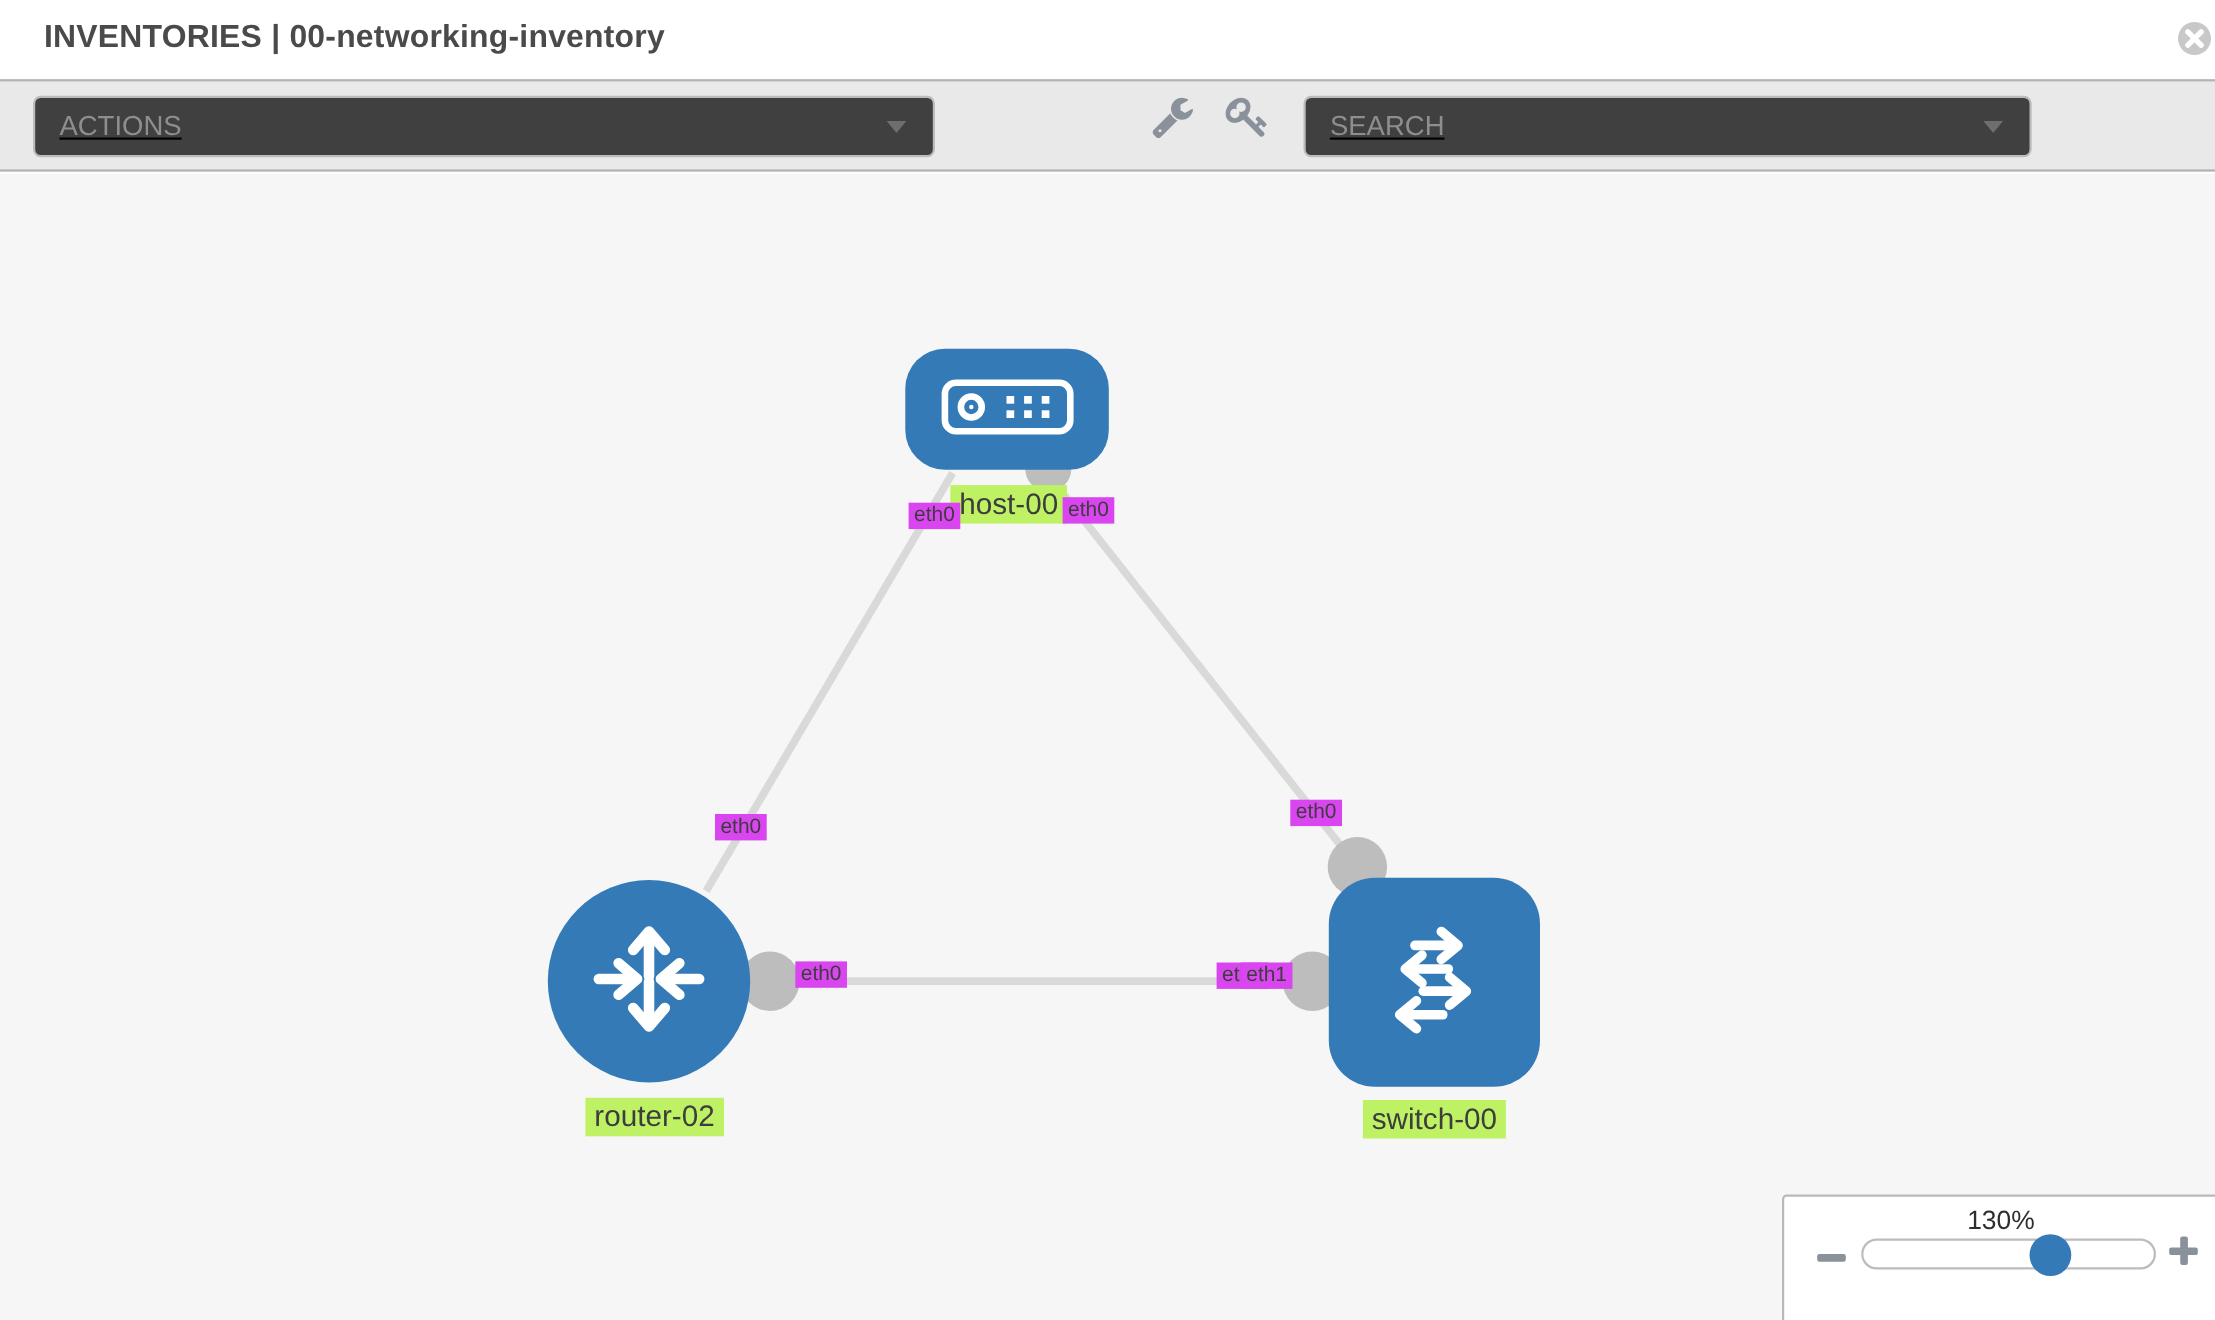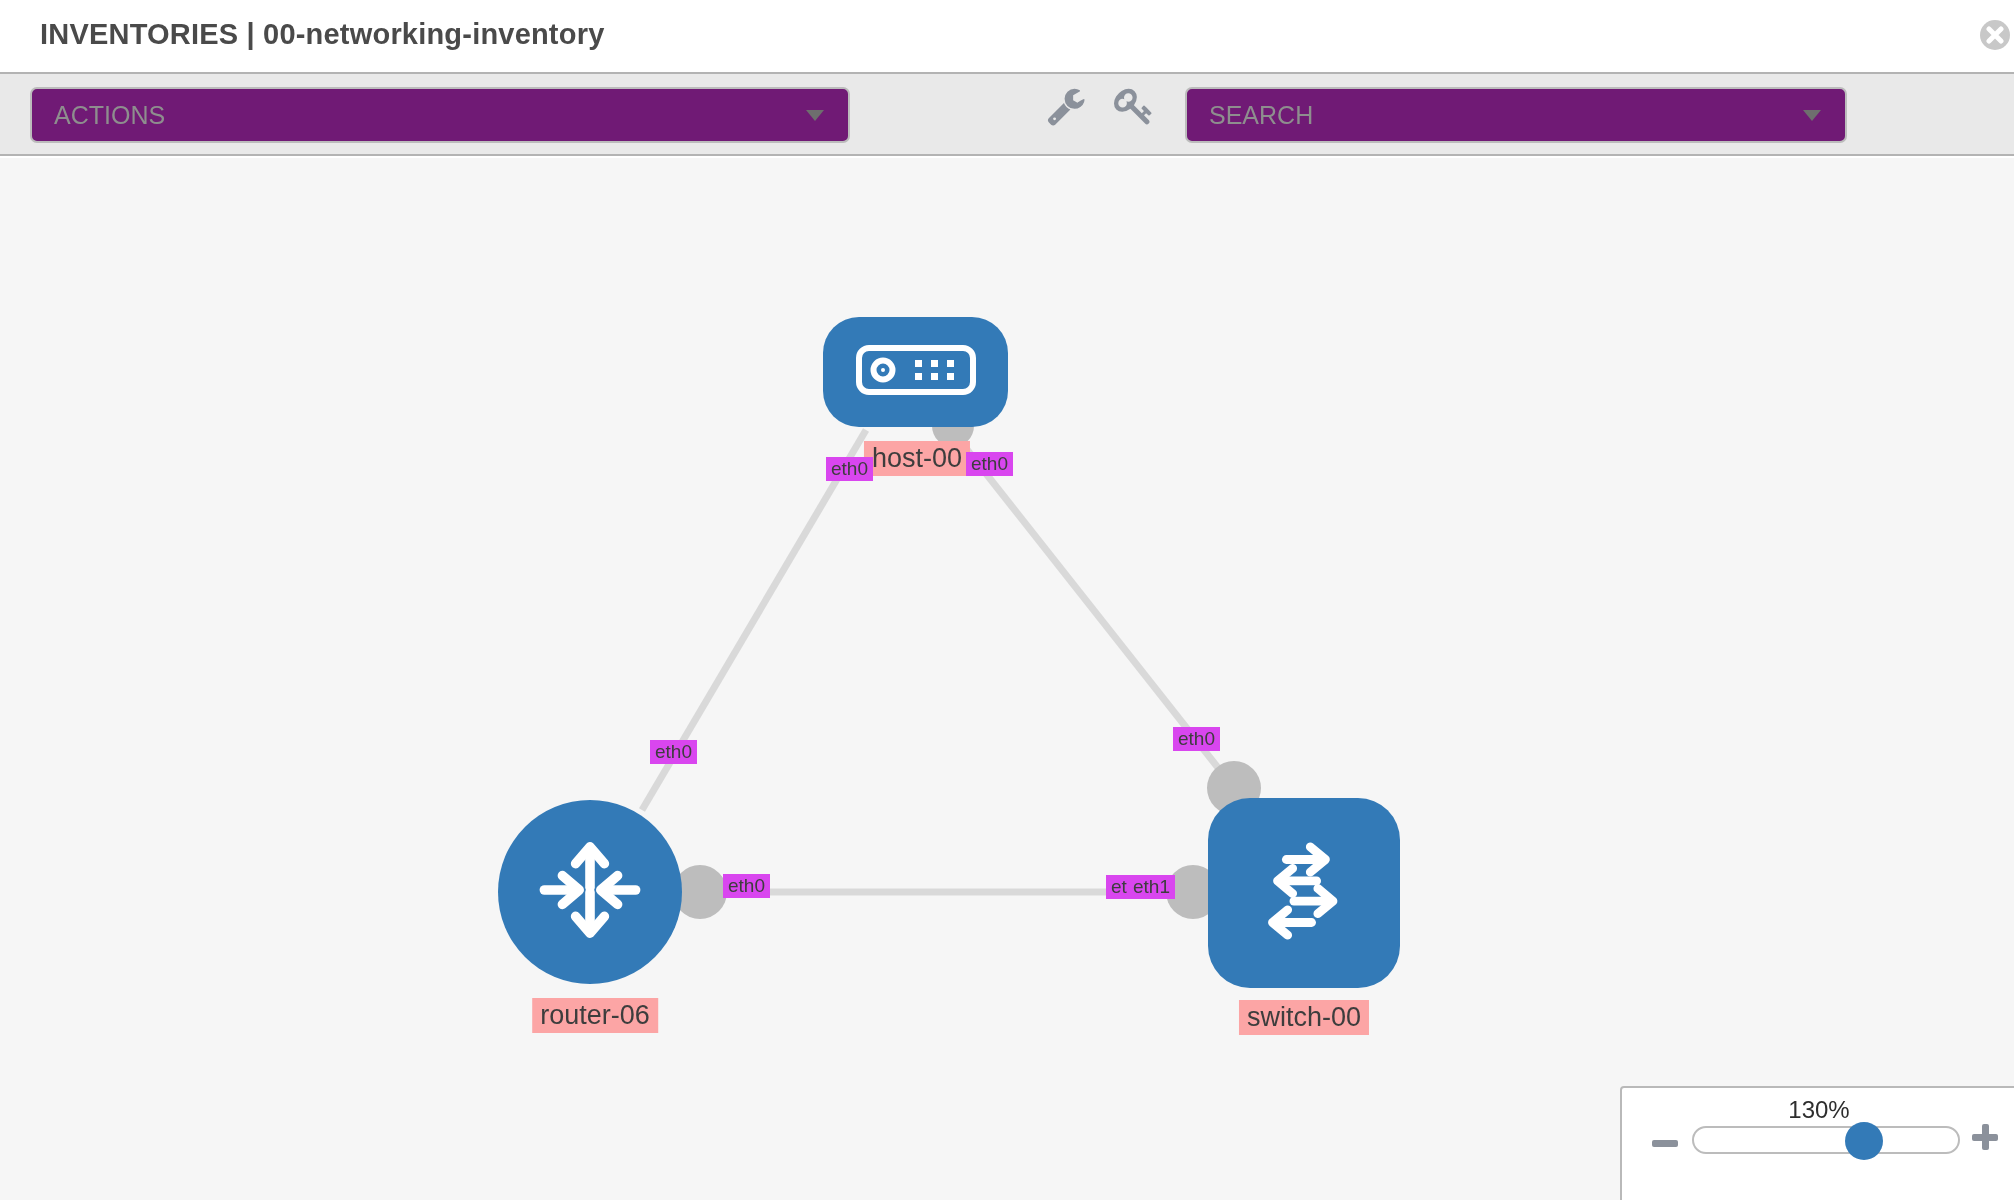--- a/index.html
+++ b/index.html
@@ -12,23 +12,23 @@
   .page-title { position:absolute; left:40px; top:18px; font-size:29px; font-weight:700;
                 color:#4a4a4a; letter-spacing:0.2px; }
   .close-btn { position:absolute; left:1980px; top:20px; width:30px; height:30px;
                border-radius:50%; background:#c8c8c8; cursor:pointer;
                display:flex; align-items:center; justify-content:center; }
   .close-btn svg { display:block; }
 
   
   .toolbar { position:absolute; left:0; top:72px; width:2014px; height:84px;
              background:#e9e9e9; border-top:2px solid #b3b3b3; border-bottom:2px solid #b3b3b3; }
-  .select-box { position:absolute; top:13px; height:56px; background:#701a75;
+  .select-box { position:absolute; top:13px; height:56px; background:#404040;
                 border:2px solid #bcbcbc; border-radius:7px; display:flex;
-                align-items:center; cursor:pointer; }
+                align-items:center; cursor:pointer;text-decoration:underline; }
   .select-box .select-label { font-size:25px; color:#8e8e8e; padding-left:22px; }
   .caret { position:absolute; right:24px; top:50%; margin-top:-5px; width:0; height:0;
            border-left:9px solid transparent; border-right:9px solid transparent;
            border-top:11px solid #6e6e6e; }
   .actions-box { left:30px; width:820px; }
   .search-box { left:1185px; width:662px; }
   .tool-icon { position:absolute; top:12px; width:40px; height:40px; cursor:pointer;
                color:#8b919b; }
   .wrench { left:1046px; }
   .key { left:1114px; }
@@ -36,21 +36,21 @@
   
   .canvas { position:absolute; left:0; top:158px; width:2014px; height:1042px; background:#f6f6f6; }
   .net-svg { position:absolute; left:0; top:0; }
 
   .node { position:absolute; background:#337ab7; display:flex; align-items:center;
           justify-content:center; cursor:pointer; }
   .node-host { left:823px; top:317px; width:185px; height:110px; border-radius:36px; }
   .node-router { left:498px; top:800px; width:184px; height:184px; border-radius:50%; }
   .node-switch { left:1208px; top:798px; width:192px; height:190px; border-radius:42px; }
 
-  .node-label { position:absolute; background:#fca5a5; color:#3d3d3d; font-size:27px;
+  .node-label { position:absolute; background:#bef264; color:#3d3d3d; font-size:27px;
                 padding:2px 8px; white-space:nowrap; transform:translateX(-50%); }
   .if-label { position:absolute; background:#d946ef; color:#3d3d3d; font-size:19px;
               padding:1px 5px; white-space:nowrap; }
 
   
   .zoom-panel { position:absolute; left:1620px; top:1086px; width:400px; height:120px;
                 background:#fff; border:2px solid #b9b9b9; border-radius:4px; }
   .zoom-level { position:absolute; left:0; top:8px; width:394px; text-align:center;
                 font-size:24px; color:#2e2e2e; }
   .zoom-minus { position:absolute; left:30px; top:44px; width:26px; height:22px; cursor:pointer; }
@@ -163,21 +163,21 @@
             <path d="M41 32 L29 42 L41 52"></path>
           <path d="M42 58 L70 58"></path>
             <path d="M61 48 L73 58 L61 68"></path>
           <path d="M56 75 L28 75"></path>
             <path d="M37 65 L25 75 L37 85"></path>
         </svg>
       </span>
     </div>
 
     <div class="node-label" style="left:917px; top:283px;">host-00</div>
-    <div class="node-label" style="left:595px; top:840px;">router-06</div>
+    <div class="node-label" style="left:595px; top:840px;">router-02</div>
     <div class="node-label" style="left:1304px; top:842px;">switch-00</div>
 
     <div class="if-label" style="left:826px; top:299px;">eth0</div>
     <div class="if-label" style="left:650px; top:582px;">eth0</div>
     <div class="if-label" style="left:966px; top:294px;">eth0</div>
     <div class="if-label" style="left:1173px; top:569px;">eth0</div>
     <div class="if-label" style="left:723px; top:716px;">eth0</div>
     <div class="if-label" style="left:1106px; top:717px;">eth1</div>
     <div class="if-label" style="left:1128px; top:717px;">eth1</div>
   </div>

